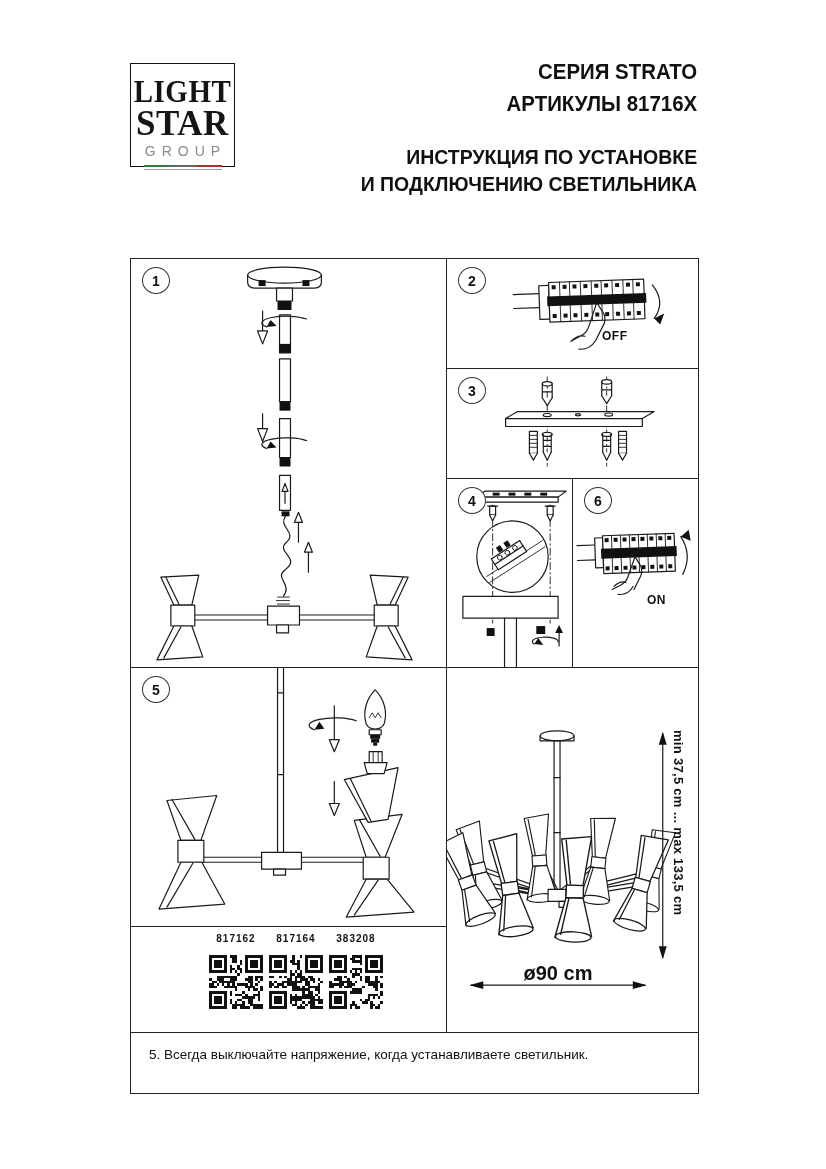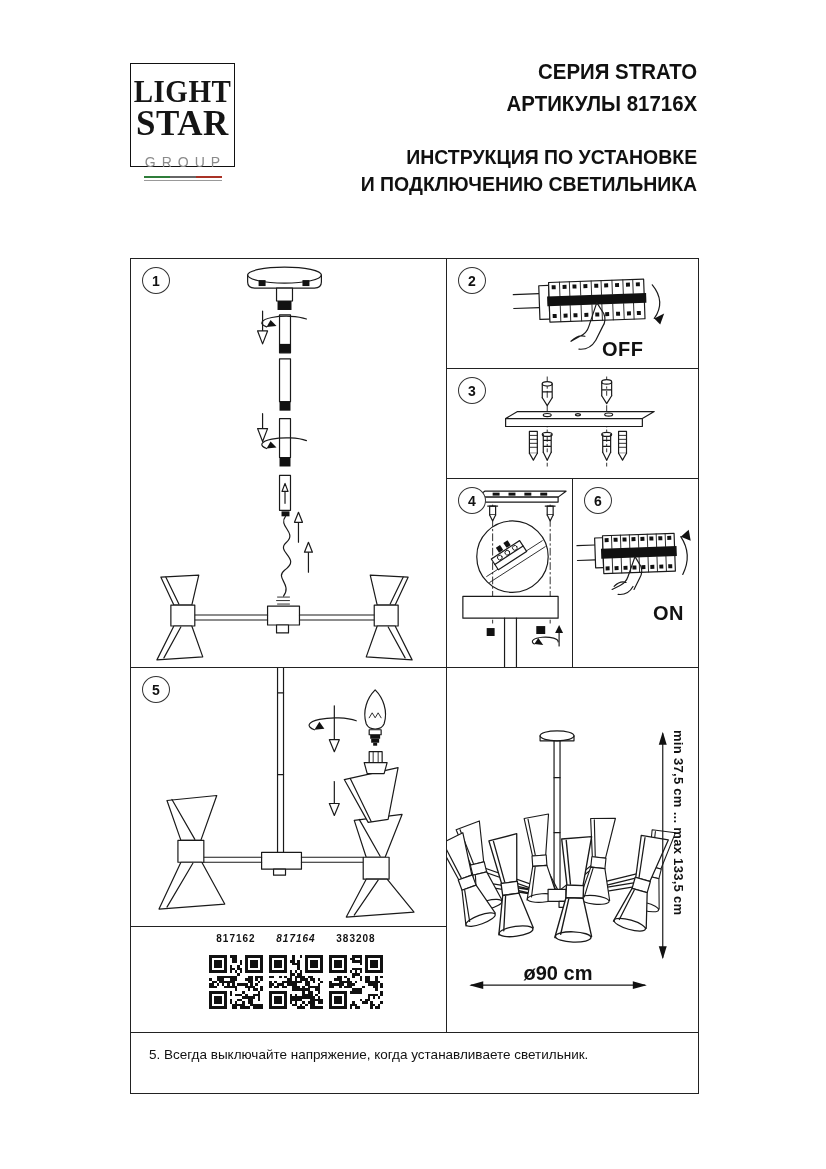--- a/index.html
+++ b/index.html
@@ -7,21 +7,21 @@
        font-family:"Liberation Sans",sans-serif;color:#111;overflow:hidden;}
 
   
   .logo-box{position:absolute;left:130px;top:63px;width:105px;height:104px;
     border:1.6px solid #111;box-sizing:border-box;display:flex;flex-direction:column;
     align-items:center;padding-top:13px;background:#fff;}
   .logo-light{font-family:"Liberation Serif",serif;font-weight:bold;font-size:29px;
     line-height:1;letter-spacing:.5px;color:#151515;transform:scaleY(1.08);}
   .logo-star{font-family:"Liberation Serif",serif;font-weight:bold;font-size:35px;
     line-height:.98;letter-spacing:.5px;color:#151515;transform:scaleY(1.05);}
-  .logo-group{font-size:14px;letter-spacing:6px;padding-left:6px;color:#8a8a8a;margin-top:14px;}
+  .logo-group{font-size:14px;letter-spacing:6px;padding-left:6px;color:#8a8a8a;margin-top:3px;}
   .flag{width:78px;height:7px;margin-top:6px;display:flex;}
   .flag-green{flex:1;background:#2f7d3a;}
   .flag-white{flex:1;background:#fff;border-top:1px solid #666;border-bottom:1px solid #666;box-sizing:border-box;}
   .flag-red{flex:1;background:#a93226;}
   .flag-underline{width:78px;height:0;border-bottom:1.3px solid #999;margin-top:2px;}
 
   .title-block{position:absolute;right:129px;top:60px;text-align:right;
     transform:scaleX(.95);transform-origin:right top;}
   .title-line{font-size:21.5px;font-weight:bold;margin-bottom:7px;white-space:nowrap;}
   .instr-block{margin-top:26px;font-size:20.5px;font-weight:bold;line-height:1.32;white-space:nowrap;}
@@ -36,21 +36,21 @@
     border-radius:50%;display:flex;align-items:center;justify-content:center;
     font-size:14px;font-weight:bold;background:#fff;z-index:3;}
   .art{position:absolute;left:0;top:0;width:100%;height:100%;}
   .art *{stroke:#1a1a1a;stroke-width:1.2;fill:none;stroke-linecap:round;stroke-linejoin:round;}
   .art .fw{fill:#fff;}
   .art .fb{fill:#111;stroke:none;}
   .art .thin{stroke-width:.9;}
   .art .dash{stroke-width:.9;stroke-dasharray:7 3 1.5 3;}
 
   .ovl{position:absolute;font-weight:bold;z-index:2;}
-  .switch-label{font-size:20px;letter-spacing:.5px;margin-top:9px;}
+  .switch-label{font-size:12px;letter-spacing:.5px;}
   .qr-label{font-size:10px;letter-spacing:1px;text-align:center;width:70px;}
   .qr-svg{position:absolute;width:54px;height:54px;top:28px;}
   .qr-svg rect{fill:#111;shape-rendering:crispEdges;}
   .vdim{writing-mode:vertical-rl;font-size:13px;white-space:nowrap;letter-spacing:.3px;}
   .hdim{font-size:20px;text-align:center;width:110px;}
 
   .footer-notes{position:absolute;left:0;top:774px;width:567px;height:60px;box-sizing:border-box;
     padding:11px 0 0 18px;font-size:13.5px;line-height:1.6;}
 </style>
 </head>
@@ -312,21 +312,21 @@
           <rect class="fb" x="77" y="87" width="4" height="4"></rect>
         <rect class="fb" x="86" y="87" width="4" height="4"></rect>
           <rect class="fb" x="95" y="87" width="4" height="4"></rect>
       </g>
       <g>
         <path d="M62 78 l-7 20 q-2 6 -8 9 l-8 4 M62 78 l6 10 q2 6 -1 11 l-6 12 M41 108 q6 -6 12 -4 M60 108 q-5 9 -15 8"></path>
       </g>
       <path d="M110 96 Q120 76 108 58"></path>
       <path class="fb" d="M108 58 l10 4 l-2 -11 z"></path>
     </svg>
-    <span class="ovl switch-label" style="left:80px;top:114px;">ON</span>
+    <span class="ovl switch-label" style="left:74px;top:114px;">ON</span>
   </div>
 
   <div class="panel b-r b-b" style="left:0;top:409px;width:316px;height:259px;">
     <div class="badge">5</div>
     <svg class="art" viewBox="0 0 316 259">
 
       <line x1="147" y1="0" x2="147" y2="185"></line>
       <line x1="153" y1="0" x2="153" y2="185"></line>
       <line x1="147" y1="25" x2="153" y2="25"></line>
       <line x1="147" y1="107" x2="153" y2="107"></line>
@@ -381,21 +381,21 @@
       </g>
       <g>
         <line x1="204" y1="114" x2="204" y2="136"></line>
         <path class="fw" d="M199 136 h10 l-5 12 z"></path>
       </g>
     </svg>
   </div>
 
   <div class="panel b-r b-b" style="left:0;top:668px;width:316px;height:106px;">
     <span class="ovl qr-label" style="left:70px;top:6px;">817162</span>
-    <span class="ovl qr-label" style="left:130px;top:6px;font-style:italic;">817164</span>
+    <span class="ovl qr-label" style="left:130px;top:6px;">817164</span>
     <span class="ovl qr-label" style="left:190px;top:6px;">383208</span>
     <svg class="qr-svg" style="left:78px;" viewBox="0 0 21 21">
         <rect x="0" y="0" width="1" height="1"></rect>
         <rect x="1" y="0" width="1" height="1"></rect>
         <rect x="2" y="0" width="1" height="1"></rect>
         <rect x="3" y="0" width="1" height="1"></rect>
         <rect x="4" y="0" width="1" height="1"></rect>
         <rect x="5" y="0" width="1" height="1"></rect>
         <rect x="6" y="0" width="1" height="1"></rect>
         <rect x="8" y="0" width="1" height="1"></rect>

